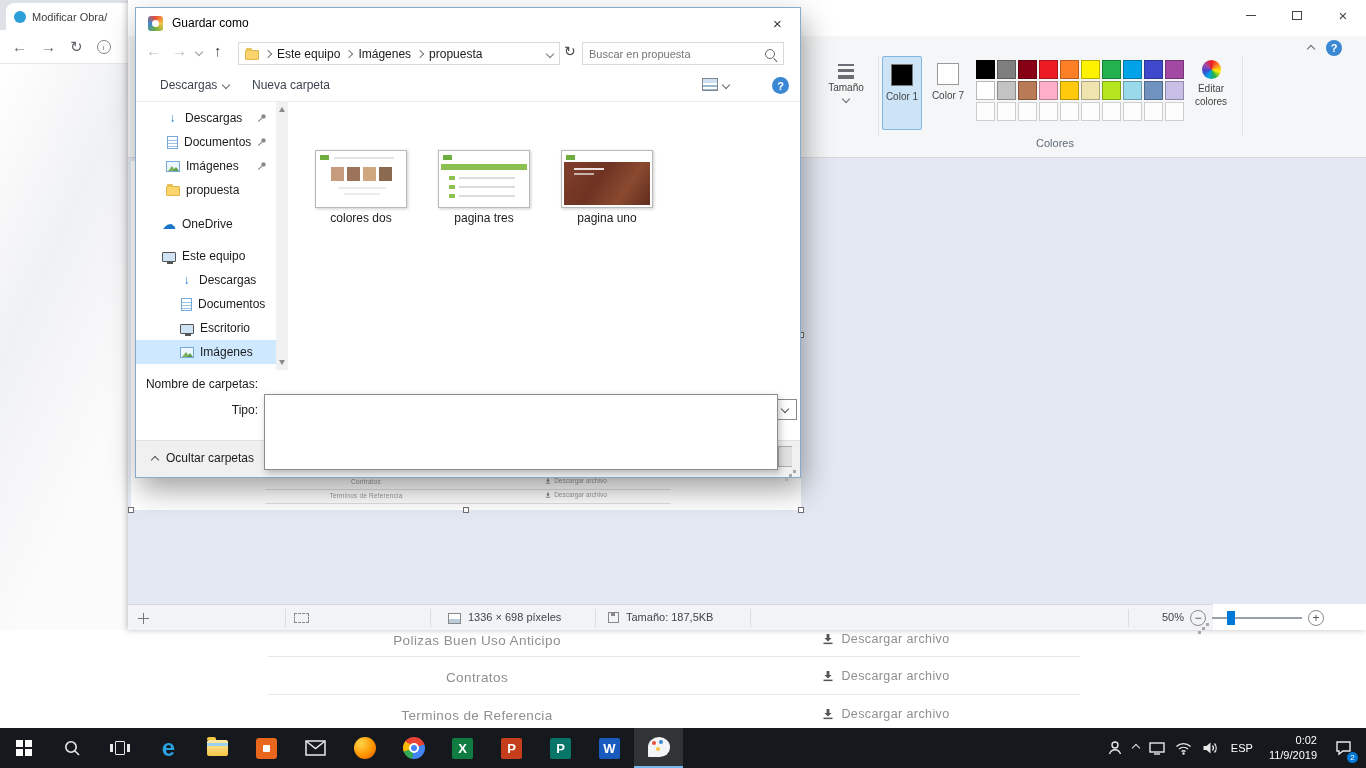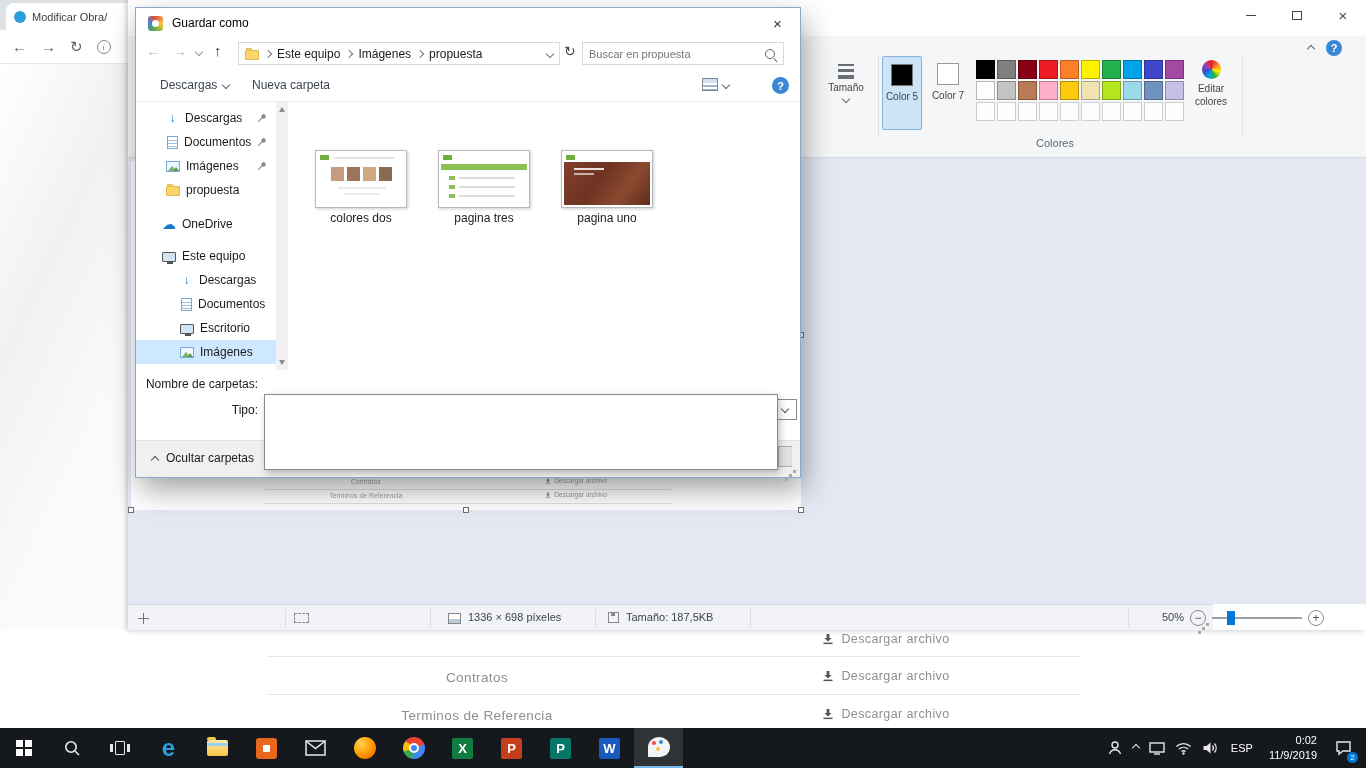--- a/index.html
+++ b/index.html
@@ -55,20 +55,21 @@
     <span class="btnglyph">←</span>
     <span class="btnglyph">→</span>
     <span class="btnglyph">↻</span>
     <span style="width:14px;height:14px;border:1.3px solid #80868b;border-radius:50%;color:#80868b;font-size:9px;display:flex;align-items:center;justify-content:center;font-style:italic;font-family:'Liberation Serif',serif">i</span>
   </div>
   <div class="abs" style="left:0;top:64px;width:136px;height:566px;background:linear-gradient(115deg,#ffffff 0%,#f0f1f3 35%,#fbfbfc 70%)"></div>
 
   <div class="abs" style="left:0;top:630px;width:1366px;height:98px;background:#fff;letter-spacing:.4px">
 
     <div class="abs" style="left:0;top:0;width:1366px;height:27px">
+      <div class="abs" style="left:268px;top:3px;width:418px;text-align:center;font-size:13.5px;color:#8f8f8f">Polizas Buen Uso Anticipo</div>
       <div class="abs pglink dl" style="left:686px;top:2px;width:400px;font-size:12.5px">
         <svg width="12" height="12" viewBox="0 0 12 12">
             <path d="M4.6 1h2.8v4h2.2L6 8.6 2.4 5h2.2z" fill="#555"></path>
             <rect x="1.5" y="9.6" width="9" height="1.5" fill="#555"></rect>
           </svg>
         <span>Descargar archivo</span>
       </div>
       <div class="abs" style="left:268px;bottom:0;width:812px;height:1px;background:#e6e6e6"></div>
     </div>
 
@@ -121,21 +122,21 @@
         <i style="width:16px;height:3px;background:#6b6f75;display:block"></i>
         <i style="width:16px;height:4.5px;background:#6b6f75;display:block"></i>
       </span>
       <span>Tamaño</span>
       <span class="chv d" style="border-color:#666"></span>
     </div>
     <div class="abs" style="left:750px;top:20px;width:1px;height:80px;background:#e2e3e5"></div>
 
     <div class="rbtn" style="left:754px;top:20px;width:40px;height:74px;gap:5px;padding-top:7px;background:#cde4f7;border:1px solid #84b6e0;border-radius:2px">
       <span style="width:22px;height:22px;background:#000;border:1px solid #777"></span>
-      <span>Color 5</span>
+      <span>Color 1</span>
     </div>
     <div class="rbtn" style="left:800px;top:20px;width:40px;height:74px;gap:5px;padding-top:7px">
       <span style="width:22px;height:22px;background:#fff;border:1px solid #9a9a9a"></span>
       <span>Color 7</span>
     </div>
 
     <div class="abs" style="left:848px;top:24px;display:grid;grid-template-columns:repeat(10,19px);gap:2px">
       <span class="swatch" style="background: rgb(0, 0, 0);"></span>
       <span class="swatch" style="background: rgb(127, 127, 127);"></span>
       <span class="swatch" style="background: rgb(136, 0, 21);"></span>

